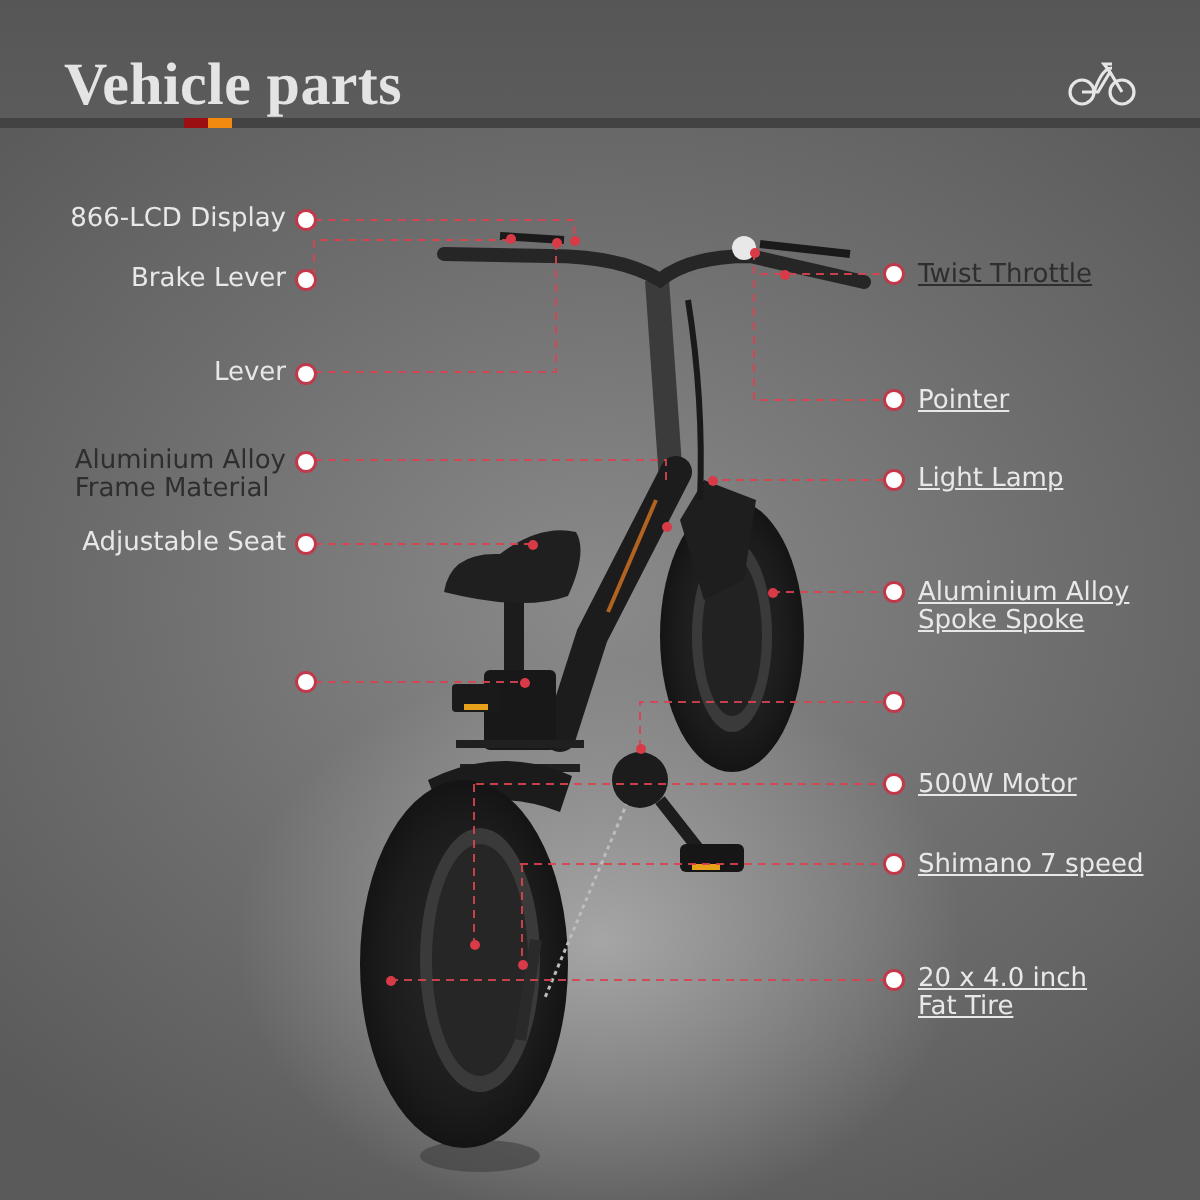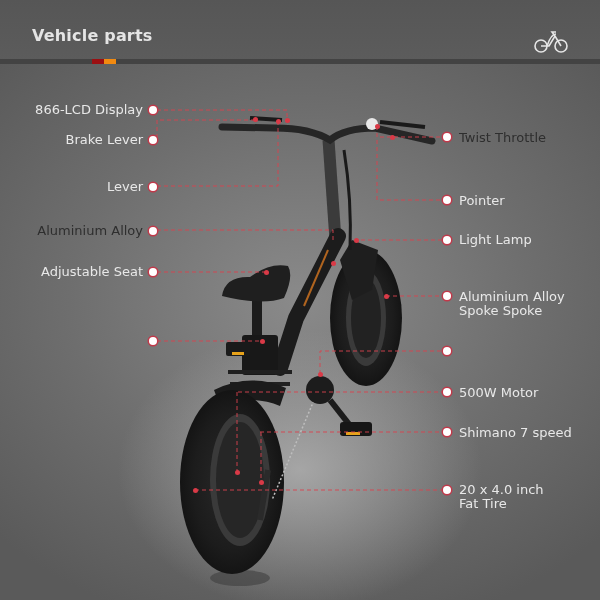--- a/index.html
+++ b/index.html
@@ -4,29 +4,29 @@
 <style>
   html, body { margin:0; padding:0; }
   body { width:600px; height:600px; overflow:hidden; font-family:"DejaVu Sans", sans-serif; }
   .canvas {
     position:relative; width:600px; height:600px; overflow:hidden;
     background:
       radial-gradient(ellipse 260px 200px at 300px 470px, rgba(175,175,175,0.85), rgba(120,120,120,0) 70%),
       radial-gradient(ellipse 420px 340px at 300px 300px, #8a8a8a 0%, #6e6e6e 55%, #5a5a5a 100%);
   }
   .header { position:absolute; left:0; top:0; width:600px; height:62px; background:linear-gradient(#565656,#5c5c5c); }
-  .title { position:absolute; left:32px; top:26px; font-size:16px; font-weight:bold; color:#e4e4e4; letter-spacing:0.2px; }
+  .title { position:absolute; left:32px; top:26px; font-size:30px; font-weight:bold; color:#e4e4e4; letter-spacing:0.2px;font-family:Liberation Serif, serif; }
   .rule { position:absolute; left:0; top:59px; width:600px; height:5px; background:#434343; }
   .rule-red { position:absolute; left:92px; top:59px; width:12px; height:5px; }
   .rule-orange { position:absolute; left:104px; top:59px; width:12px; height:5px; }
   .logo { position:absolute; left:532px; top:30px; width:38px; height:24px; }
 
   .label { position:absolute; font-size:13px; line-height:14px; white-space:nowrap; }
   .label.left { text-align:left; }
-  .label.right { text-align:left; }
+  .label.right { text-align:left;text-decoration:underline; }
   .dot { position:absolute; width:8px; height:8px; border-radius:50%; background:#ffffff; box-shadow:0 0 0 1.5px #c0394a; }
   .pt { position:absolute; width:5px; height:5px; border-radius:50%; background:#d93a47; }
 
   svg.lines { position:absolute; left:0; top:0; }
   svg.bike { position:absolute; left:0; top:0; }
 </style>
 </head>
 <body>
 
 <div class="canvas">
@@ -156,20 +156,21 @@
   </div>
   <div class="dot" style="left:149px;top:136px"></div>
 
   <div class="label left" style="right:457px;top:180px;color:#e8e8e8">
     <span>Lever</span>
   </div>
   <div class="dot" style="left:149px;top:183px"></div>
 
   <div class="label left" style="right:457px;top:224px;color:#2e2e2e">
     <div>Aluminium Alloy</div>
+    <div>Frame Material</div>
   </div>
   <div class="dot" style="left:149px;top:227px"></div>
 
   <div class="label left" style="right:457px;top:265px;color:#e8e8e8">
     <span>Adjustable Seat</span>
   </div>
   <div class="dot" style="left:149px;top:268px"></div>
 
   <div class="dot" style="left:149px;top:337px"></div>
 

